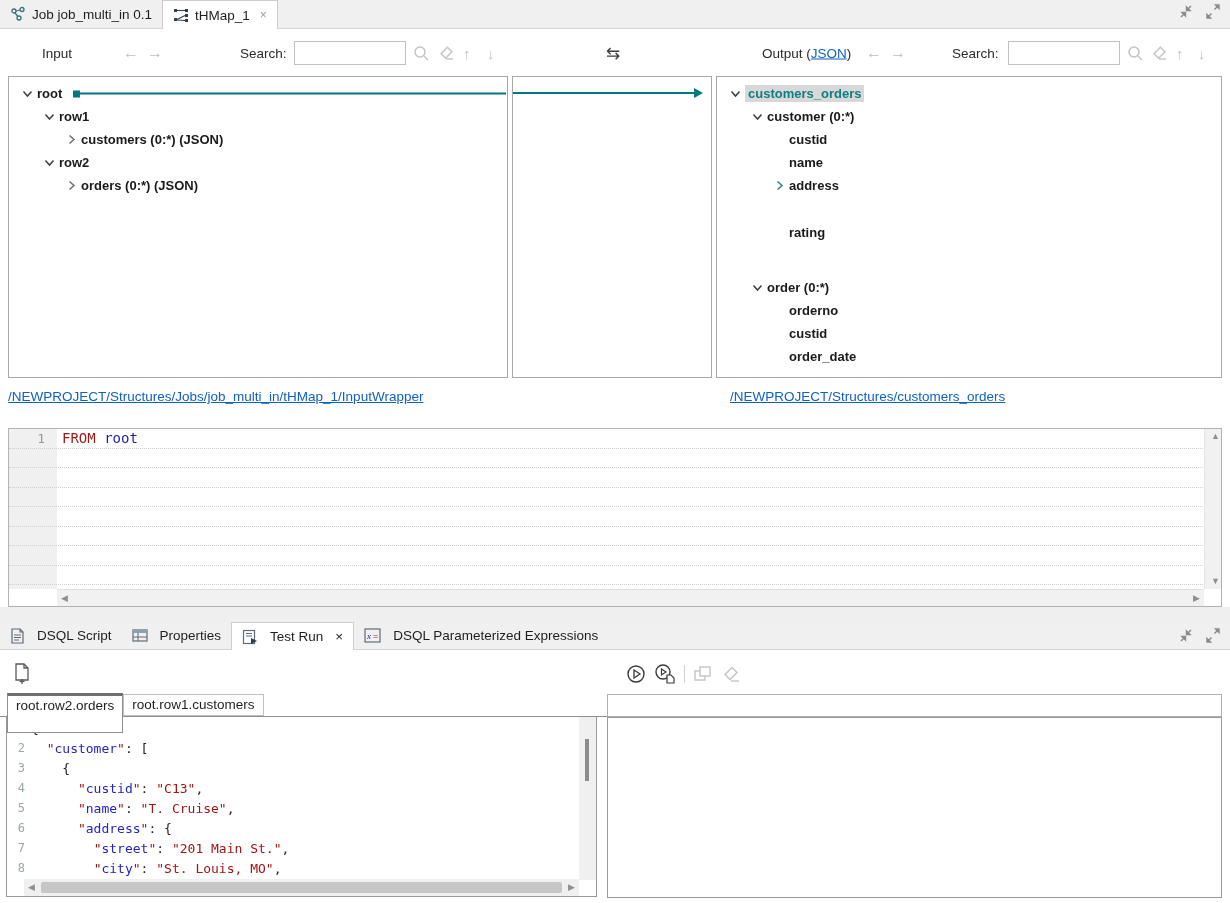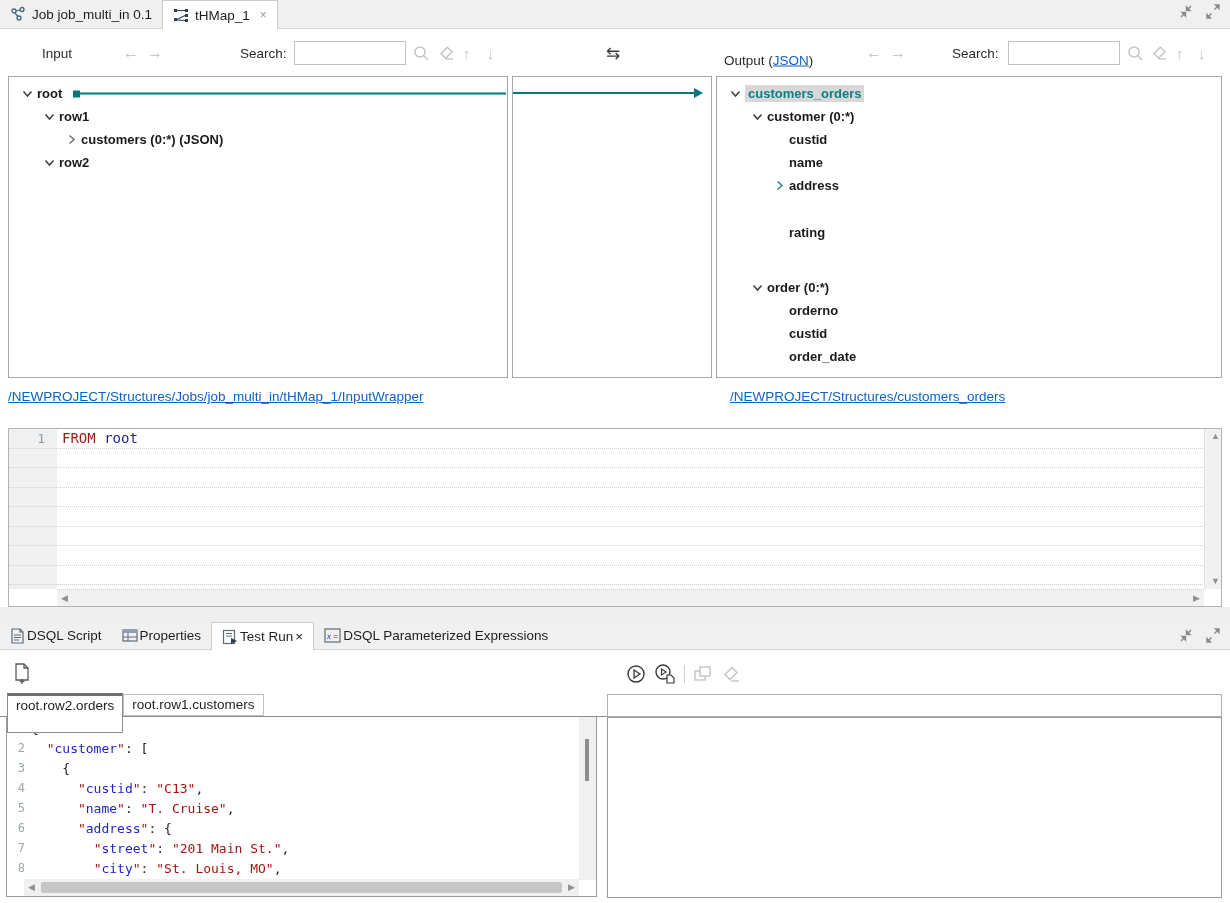--- a/index.html
+++ b/index.html
@@ -47,21 +47,21 @@
   .drow .code { padding-left:9px; white-space:pre; }
   .seg-kw { color:#9b1a1a; }
   .seg-id { color:#1c1ca8; }
   .seg-pl { color:#222; }
   .vscroll { position:absolute; right:0; top:0; width:17px; background:#f1f1f1; border-left:1px solid #e3e3e3; }
   .hscroll { position:absolute; height:17px; background:#f1f1f1; border-top:1px solid #e3e3e3; display:flex; align-items:center; justify-content:space-between; }
   .sarrow { color:#8f8f8f; font-size:9px; line-height:1; padding:2px 4px; }
   
   .sash { position:absolute; left:0; top:607px; width:1230px; height:15px; background:#efefef; }
   .btabbar { position:absolute; left:0; top:622px; width:1230px; height:28px; background:#f0f0f0; border-bottom:1px solid #d6d6d6; display:flex; }
-  .btab { display:flex; align-items:center; gap:2px; padding:0 10px; font-size:13.5px; }
+  .btab { display:flex; align-items:center; gap:12px; padding:0 10px; font-size:13.5px; }
   .btab.active { background:#fff; border:1px solid #cccccc; border-bottom:none; height:28px; }
   
   .bottomarea { position:absolute; left:0; top:650px; width:1230px; height:253px; background:#fff; }
   .rtabs { position:absolute; left:7px; top:694px; display:flex; z-index:3; }
   .rtab { font-size:13.5px; padding:2px 8px 3px 8px; background:#fff; border:1px solid #c0c0c0; height:22px; }
   .rtab.active { border:1px solid #8f8f8f; border-top:3px solid #6e6e6e; height:40px; margin-top:-1px; }
   .tabline { position:absolute; left:0; top:716px; width:607px; height:1px; background:#8f8f8f; z-index:1; }
   #jsonPane { position:absolute; left:6px; top:717px; width:591px; height:180px; background:#fff;
     border:1px solid #9a9a9a; border-top:none; z-index:2; }
   .jrow { height:20px; display:flex; align-items:center; font-family:"DejaVu Sans Mono", monospace; font-size:13px; }
@@ -155,21 +155,21 @@
     <svg width="19" height="18">
         <rect x="5" y="5.5" width="9" height="6.5" transform="rotate(-45 9.5 8.75)" stroke="#c4c4c4" stroke-width="1.4" fill="none"></rect>
         <line x1="9" y1="15" x2="16" y2="15" stroke="#c4c4c4" stroke-width="1.4"></line>
       </svg>
   </span>
   <span class="ghosticon" style="left:463px;">↑</span>
   <span class="ghosticon" style="left:487px;">↓</span>
 
   <span class="swap" style="left:606px;">⇆</span>
 
-  <span class="tlabel" style="left:724px;margin-top:7px;"><span>Output (</span><span class="linktext">JSON</span><span>)</span></span>
+  <span class="tlabel" style="left:762px;"><span>Output (</span><span class="linktext">JSON</span><span>)</span></span>
   <span class="navarr" style="left:866px;">←</span>
   <span class="navarr" style="left:890px;">→</span>
   <span class="tlabel" style="left:952px;">Search:</span>
   <input class="searchbox" style="left: 1008px;" value="">
   <span class="iconbtn" style="left:1126px;">
     <svg width="18" height="18">
         <circle cx="8" cy="8" r="5" stroke="#c4c4c4" stroke-width="1.5" fill="none"></circle>
         <line x1="12" y1="12" x2="16" y2="16" stroke="#c4c4c4" stroke-width="1.5"></line>
       </svg>
   </span>
@@ -213,20 +213,28 @@
         </span>
         <span class="tlab">customers (0:*) (JSON)</span>
       </div>
       <div class="trow" style="padding-left: 32px;">
         <span class="chev">
           <svg width="13" height="13">
             <polyline points="2.5,4.5 6.5,9 10.5,4.5" fill="none" stroke="#3f3f3f" stroke-width="1.5"></polyline>
           </svg>
         </span>
         <span class="tlab">row2</span>
+      </div>
+      <div class="trow" style="padding-left: 54px;">
+        <span class="chev">
+          <svg width="13" height="13">
+            <polyline points="4.5,2.5 9,6.5 4.5,10.5" fill="none" stroke="#6f6f6f" stroke-width="1.5"></polyline>
+          </svg>
+        </span>
+        <span class="tlab">orders (0:*) (JSON)</span>
       </div>
     </div>
 </div>
 <div class="panel" style="left:512px; width:200px;">
   <div class="flow-arrow">
       <span class="ln"></span>
       <span class="head"></span>
     </div>
 </div>
 <div class="panel" style="left:716px; width:506px;">

